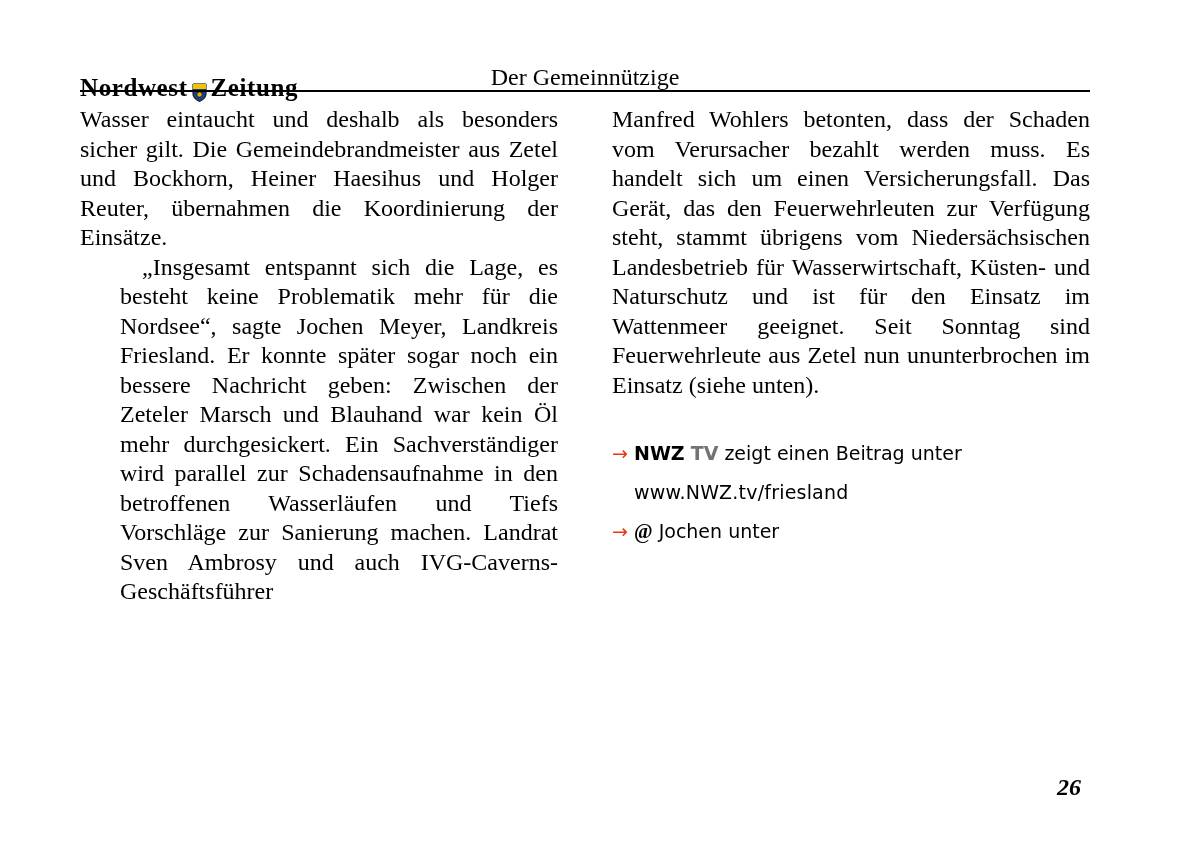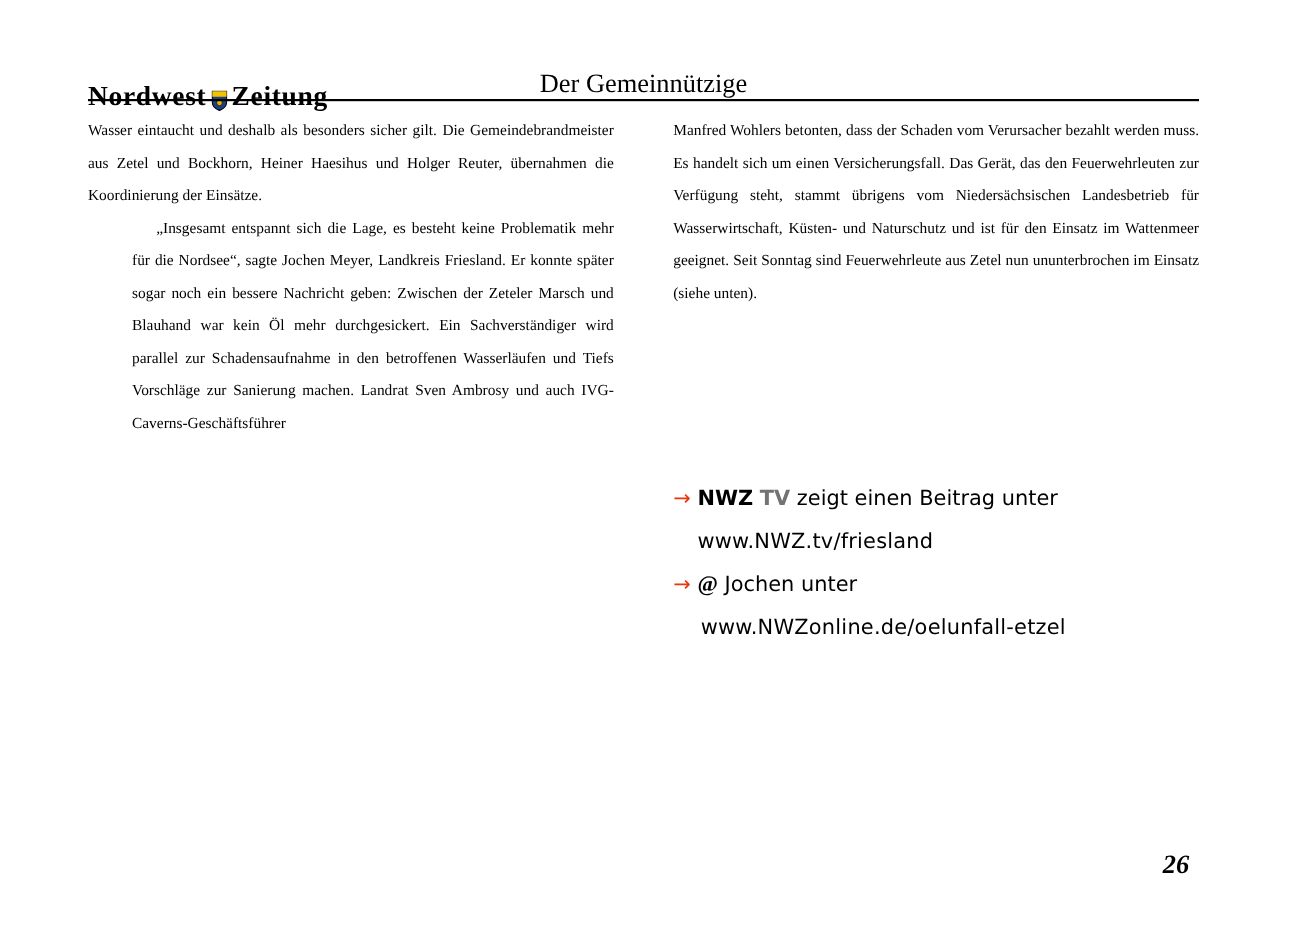--- a/index.html
+++ b/index.html
@@ -74,21 +74,21 @@
     top: 90px;
     width: 1010px;
     height: 2px;
     background: #000000;
   }
   
   .col {
     position: absolute;
     top: 105px;
     width: 478px;
-    font-size: 14px;
+    font-size: 24px;
     line-height: 29.5px;
     text-align: justify;
     text-justify: inter-word;
   }
   .col-left { left: 80px; }
   .col-right { left: 612px; }
   .col p {
     margin: 0 0 0 0;
   }
   .col p.indent {
@@ -192,18 +192,17 @@
       <span class="promo-text"><span class="nwz-bold">NWZ</span> <span class="tv-red">TV</span><span> zeigt einen Beitrag unter</span></span>
     </div>
     <span class="promo-url">www.NWZ.tv/friesland</span>
   </div>
 
   <div class="promo promo-2">
     <div class="promo-row">
       <span class="arrow">→</span>
       <span class="promo-text"><span class="at-sign">@</span><span> Jochen unter</span></span>
     </div>
-    <span class="promo-url sub">www.NWZonline.de/oelunfall-etzel</span>
   </div>
 
   <div class="pagenum">26</div>
 
 </div>
 
 </body></html>

